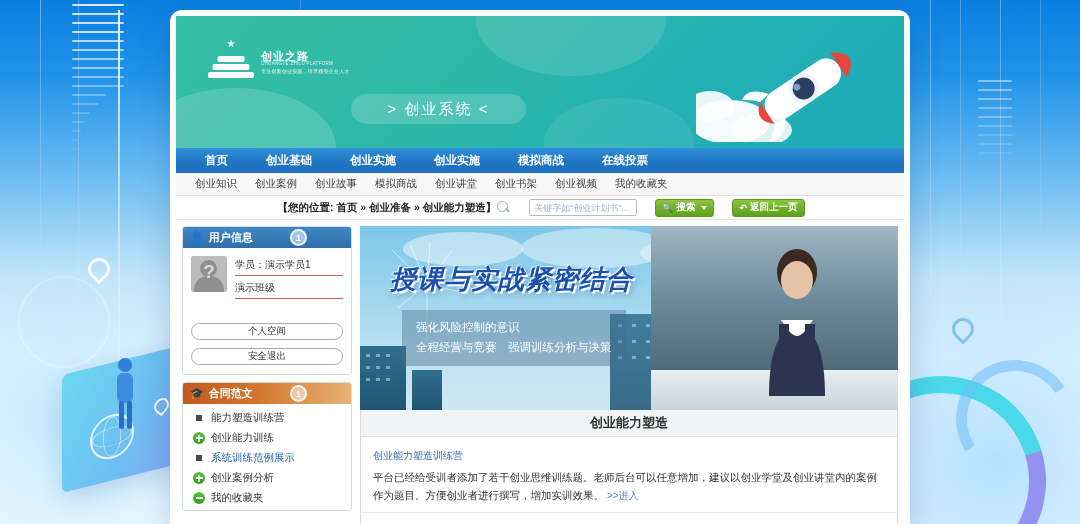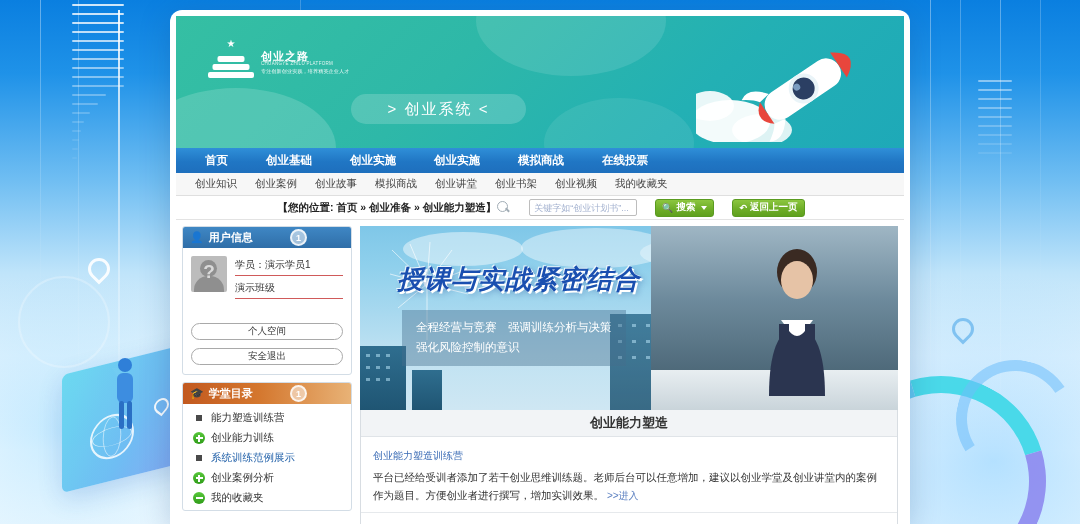--- a/index.html
+++ b/index.html
@@ -279,21 +279,21 @@
   .bn-right {
     position:absolute; right:0; top:0; width:46%; height:100%;
     background:linear-gradient(180deg,#9fb6c4 0%, #6d8a9c 40%, #3d5766 100%);
   }
   .bn-desk {
     position:absolute; right:0; bottom:0; width:46%; height:40px;
     background:linear-gradient(180deg,#e8eef1 0%, #c9d4da 100%);
   }
   .bn-person { position:absolute; right:8%; bottom:14px; width:120px; height:150px; }
   .bn-title {
-    position:absolute; left:37px; top:36px;
+    position:absolute; left:30px; top:36px;
     font-size:26px; font-weight:bold; font-style:italic; letter-spacing:1px;
     color:#1a4fb0;
     text-shadow: 2px 2px 0 #ffffff, -1px -1px 0 rgba(255,255,255,0.8), 3px 3px 6px rgba(0,40,120,0.35);
     white-space:nowrap;
   }
   .bn-sub {
     position:absolute; left:42px; top:84px; padding:8px 14px 9px 14px;
     background:rgba(70,110,140,0.42); color:#ffffff; font-size:11.5px; line-height:1.7;
   }
   .dandelion { position:absolute; left:12px; top:10px; width:110px; height:110px; opacity:0.85; }
@@ -486,21 +486,21 @@
           <div class="user-btns">
             <button class="pill-btn">个人空间</button>
             <button class="pill-btn">安全退出</button>
           </div>
         </div>
       </div>
 
       <div class="panel">
         <div class="panel-head orange">
           <span>🎓</span>
-          <span>学堂目录</span>
+          <span>合同范文</span>
           <span class="badge-circle">1</span>
         </div>
         <ul class="cat-list">
           <li class="dark">
             <span class="ic-sq"></span>
             <span>能力塑造训练营</span>
           </li>
           <li class="dark">
             <span class="ic-plus"></span>
             <span>创业能力训练</span>
@@ -575,22 +575,22 @@
           <ellipse cx="62" cy="26" rx="20" ry="23" fill="#3a2a22"></ellipse>
           <ellipse cx="62" cy="34" rx="16" ry="19" fill="#e6c3a6"></ellipse>
           <path d="M34 150 q0 -66 28 -70 q28 4 28 70 z" fill="#2b3550"></path>
           <path d="M52 82 q10 16 20 0 l6 -8 l-32 0 z" fill="#ffffff"></path>
           <rect x="44" y="78" width="10" height="64" fill="#2b3550"></rect>
           <rect x="70" y="78" width="10" height="64" fill="#2b3550"></rect>
         </svg>
 
         <div class="bn-title">授课与实战紧密结合</div>
         <div class="bn-sub">
+          <div>强化风险控制的意识</div>
           <div>全程经营与竞赛　强调训练分析与决策</div>
-          <div>强化风险控制的意识</div>
         </div>
       </div>
 
       <div class="card">
         <div class="card-title">创业能力塑造</div>
 
         <div class="card-sec">
           <a class="sec-link">创业能力塑造训练营</a>
           <div class="sec-text">
             <span>平台已经给受训者添加了若干创业思维训练题。老师后台可以任意增加，建议以创业学堂及创业讲堂内的案例作为题目。方便创业者进行撰写，增加实训效果。</span>

